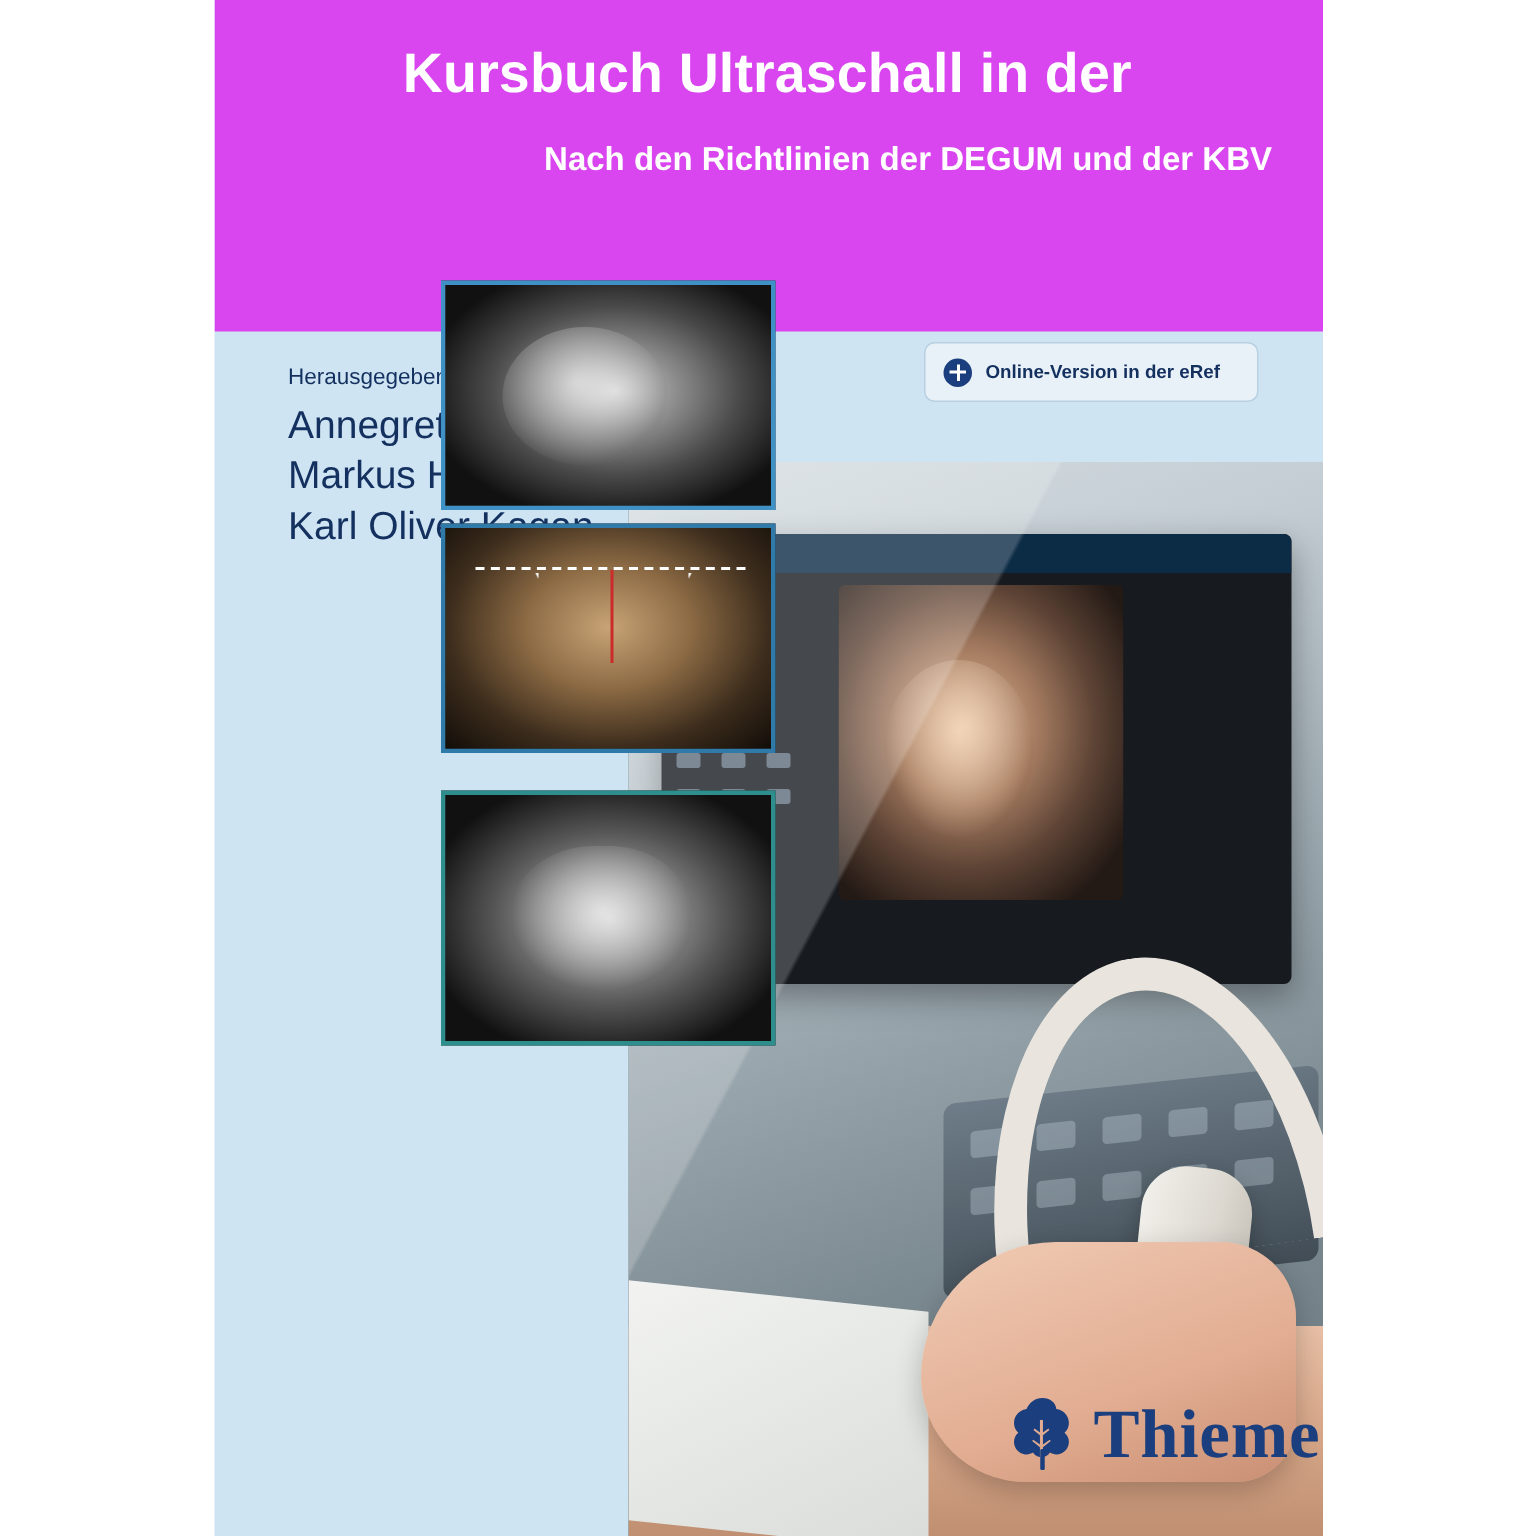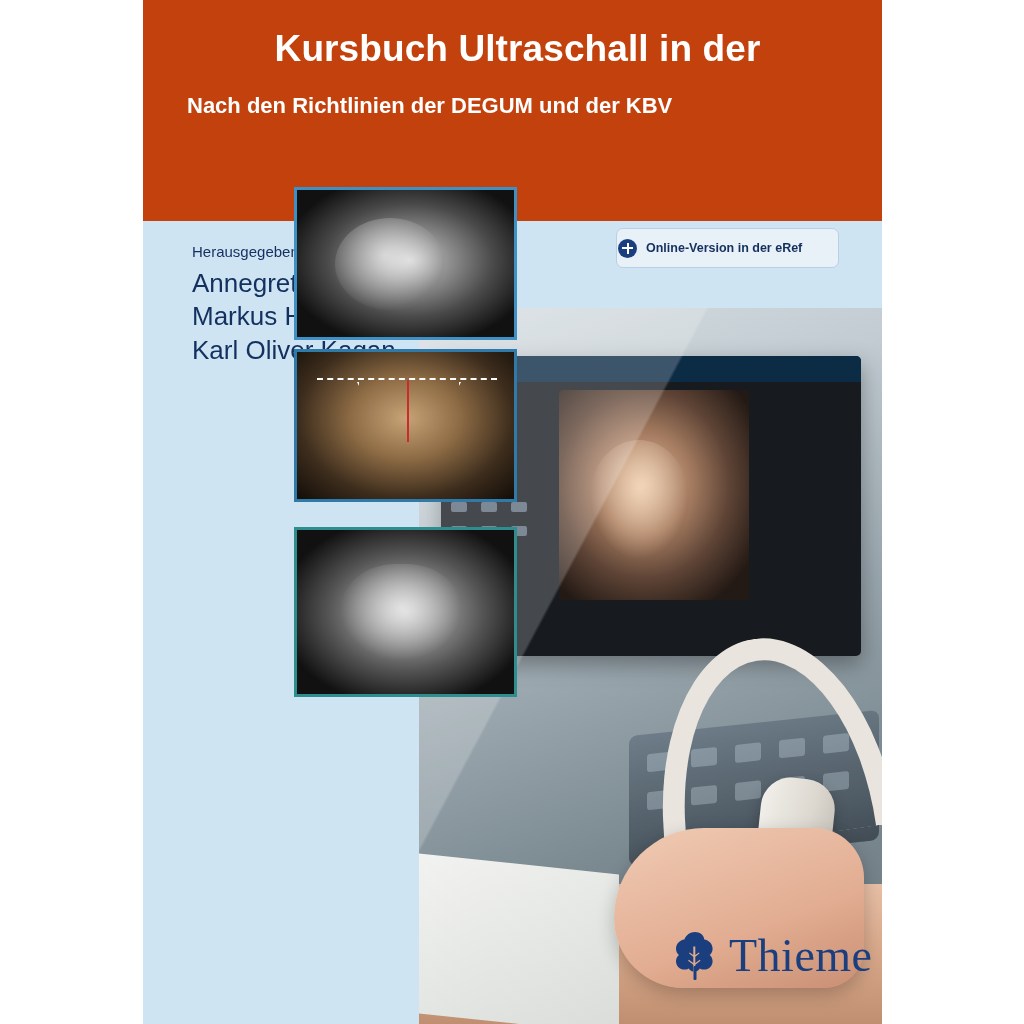--- a/index.html
+++ b/index.html
@@ -22,54 +22,54 @@
     overflow: hidden;
   }
 
   
   .header-band {
     position: absolute;
     left: 0;
     top: 0;
     width: 739px;
     height: 221px;
-    background: #c2410c;
+    background: #d946ef;
     box-sizing: border-box;
-    padding: 26px 34px 0 44px;
+    padding: 26px 34px 0 32px;
   }
   .book-title {
     color: #ffffff;
     font-size: 37px;
     font-weight: bold;
     line-height: 1.22;
     text-align: center;
     letter-spacing: 0.1px;
   }
   .book-subtitle {
     margin-top: 22px;
     color: #ffffff;
     font-size: 22px;
     font-weight: bold;
-    text-align: left;
+    text-align: right;
   }
 
   
   .eref-badge {
     position: absolute;
     left: 473px;
     top: 228px;
     width: 223px;
     height: 40px;
     background: #e9f1f8;
     border: 1px solid #b9cfe2;
     border-radius: 7px;
     display: flex;
     align-items: center;
     gap: 9px;
-    padding: 0 1px;
+    padding: 0 12px;
     box-sizing: border-box;
   }
   .eref-plus {
     width: 19px;
     height: 19px;
     border-radius: 50%;
     background: #1b3f7e;
     position: relative;
     flex: 0 0 auto;
   }
@@ -311,21 +311,21 @@
     gap: 10px;
   }
   .logo-mark {
     width: 48px; height: 52px;
     position: relative;
   }
   .logo-mark svg { display:block; }
   .logo-text {
     font-family: "Liberation Serif", serif;
     font-size: 46px;
-    font-weight: normal;
+    font-weight: bold;
     color: #1b3f7e;
     letter-spacing: 0.5px;
     line-height: 1;
   }
 </style>
 </head>
 <body>
 
 <div id="cover">
 

